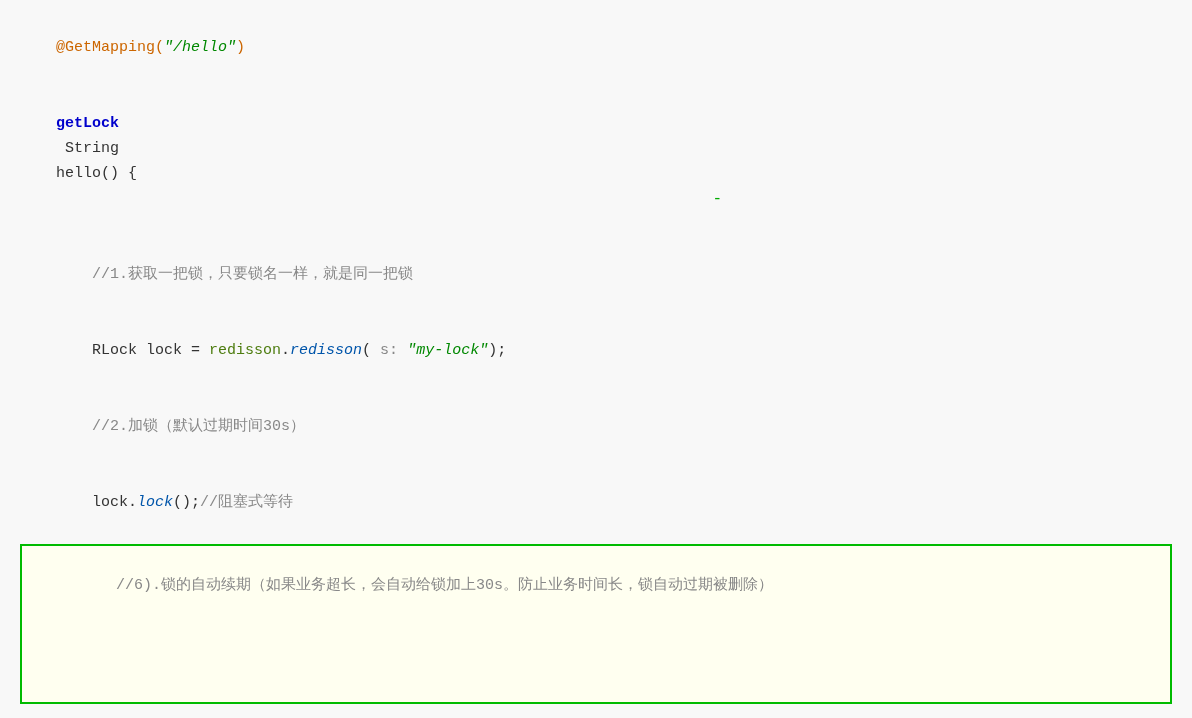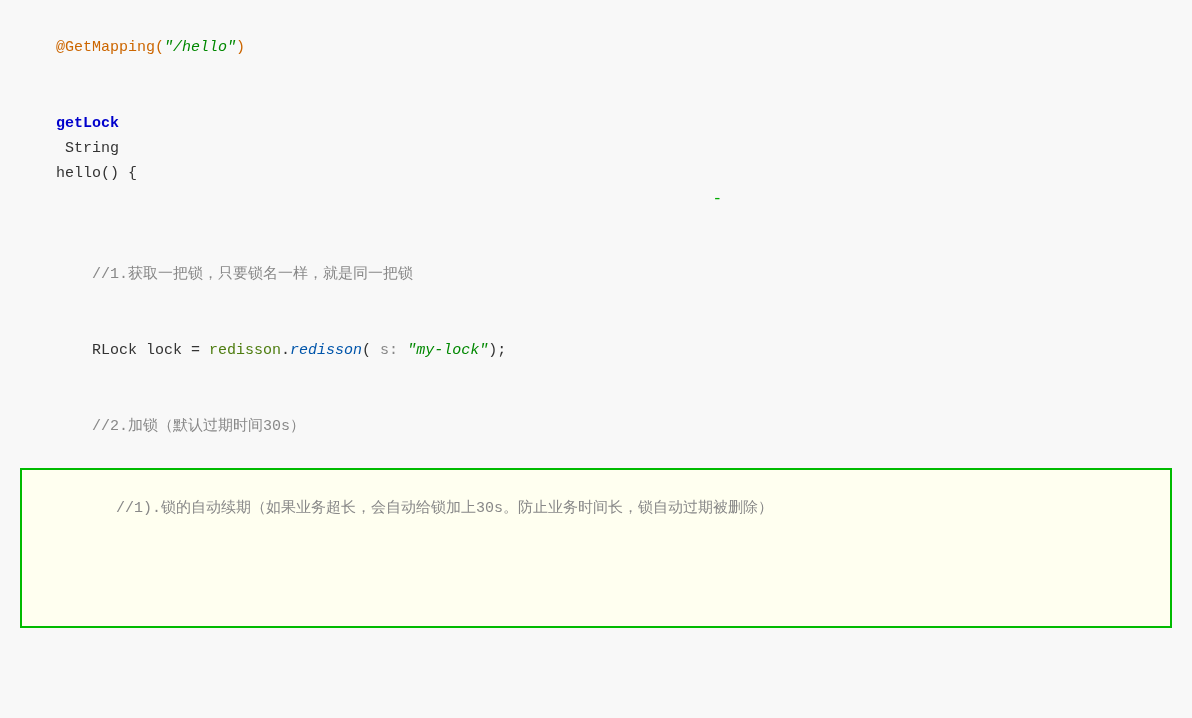--- a/index.html
+++ b/index.html
@@ -104,23 +104,26 @@
   </span>
 
   <span class="code-line">
     <span class="normal">    RLock lock = </span><span class="kw-orange">redisson</span><span class="normal">.</span><span class="method-call">redisson</span><span class="normal">( </span><span class="param-label">s: </span><span class="str-green">"my-lock"</span><span class="normal">);</span>
   </span>
 
   <span class="code-line">
     <span class="comment">    //2.加锁（默认过期时间30s）</span>
   </span>
 
+  <span class="code-line">
+    <span class="normal">    lock.</span><span class="method-call">lock</span><span class="normal">();</span><span class="comment">//阻塞式等待</span>
+  </span>
 
   <span class="highlight-box">
     <span class="code-line">
-      <span class="comment">    //1).锁的自动续期（如果业务超长，会自动给锁加上30s。防止业务时间长，锁自动过期被删除）</span>
+      <span class="comment">    //6).锁的自动续期（如果业务超长，会自动给锁加上30s。防止业务时间长，锁自动过期被删除）</span>
     </span>
     <span class="code-line">
       
     </span>
   </span>
 
 </div>
 
 </body></html>

